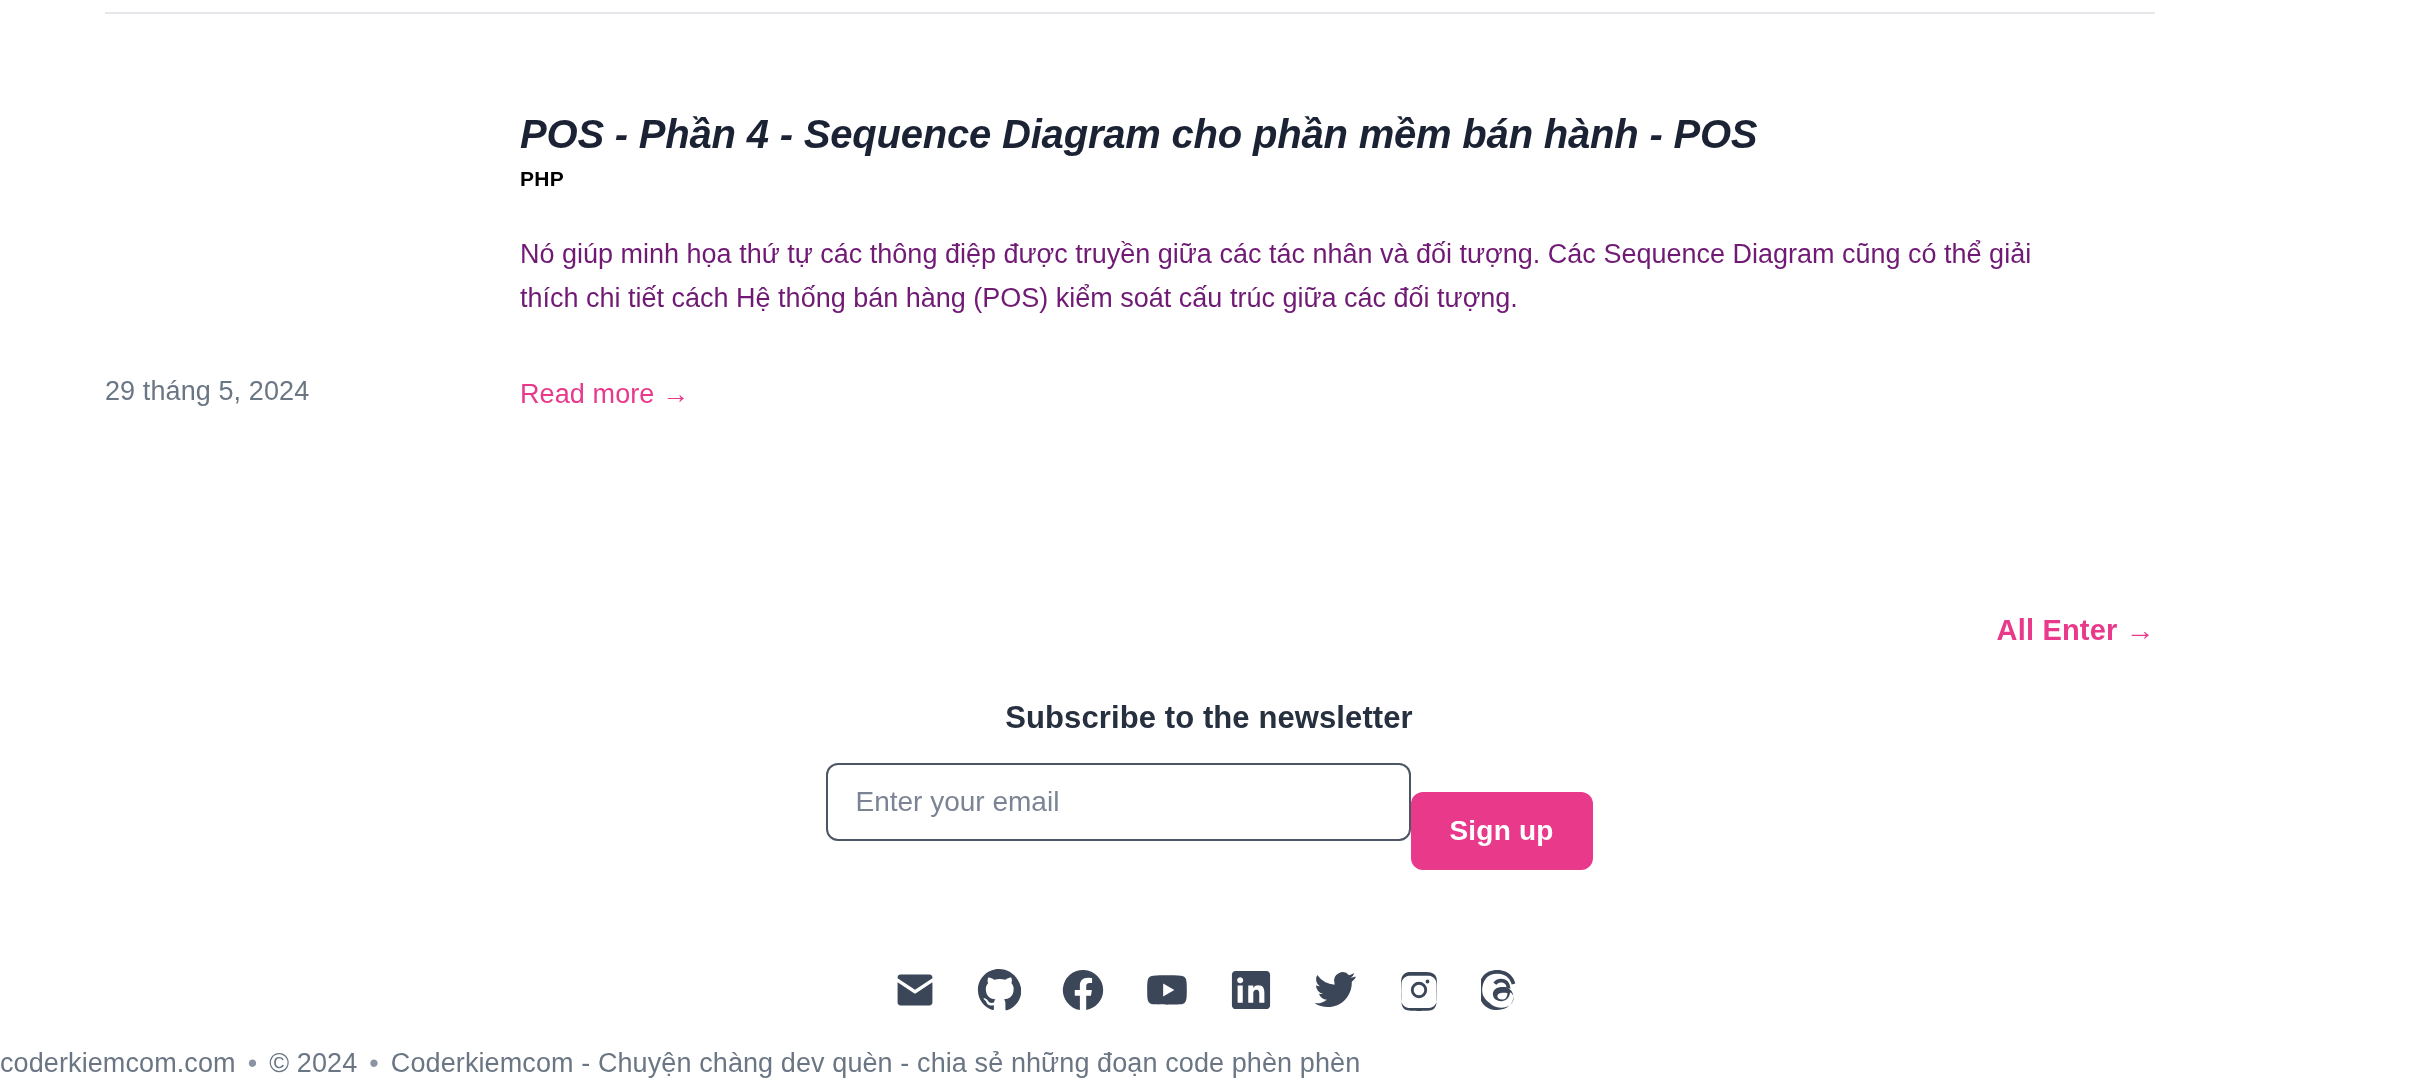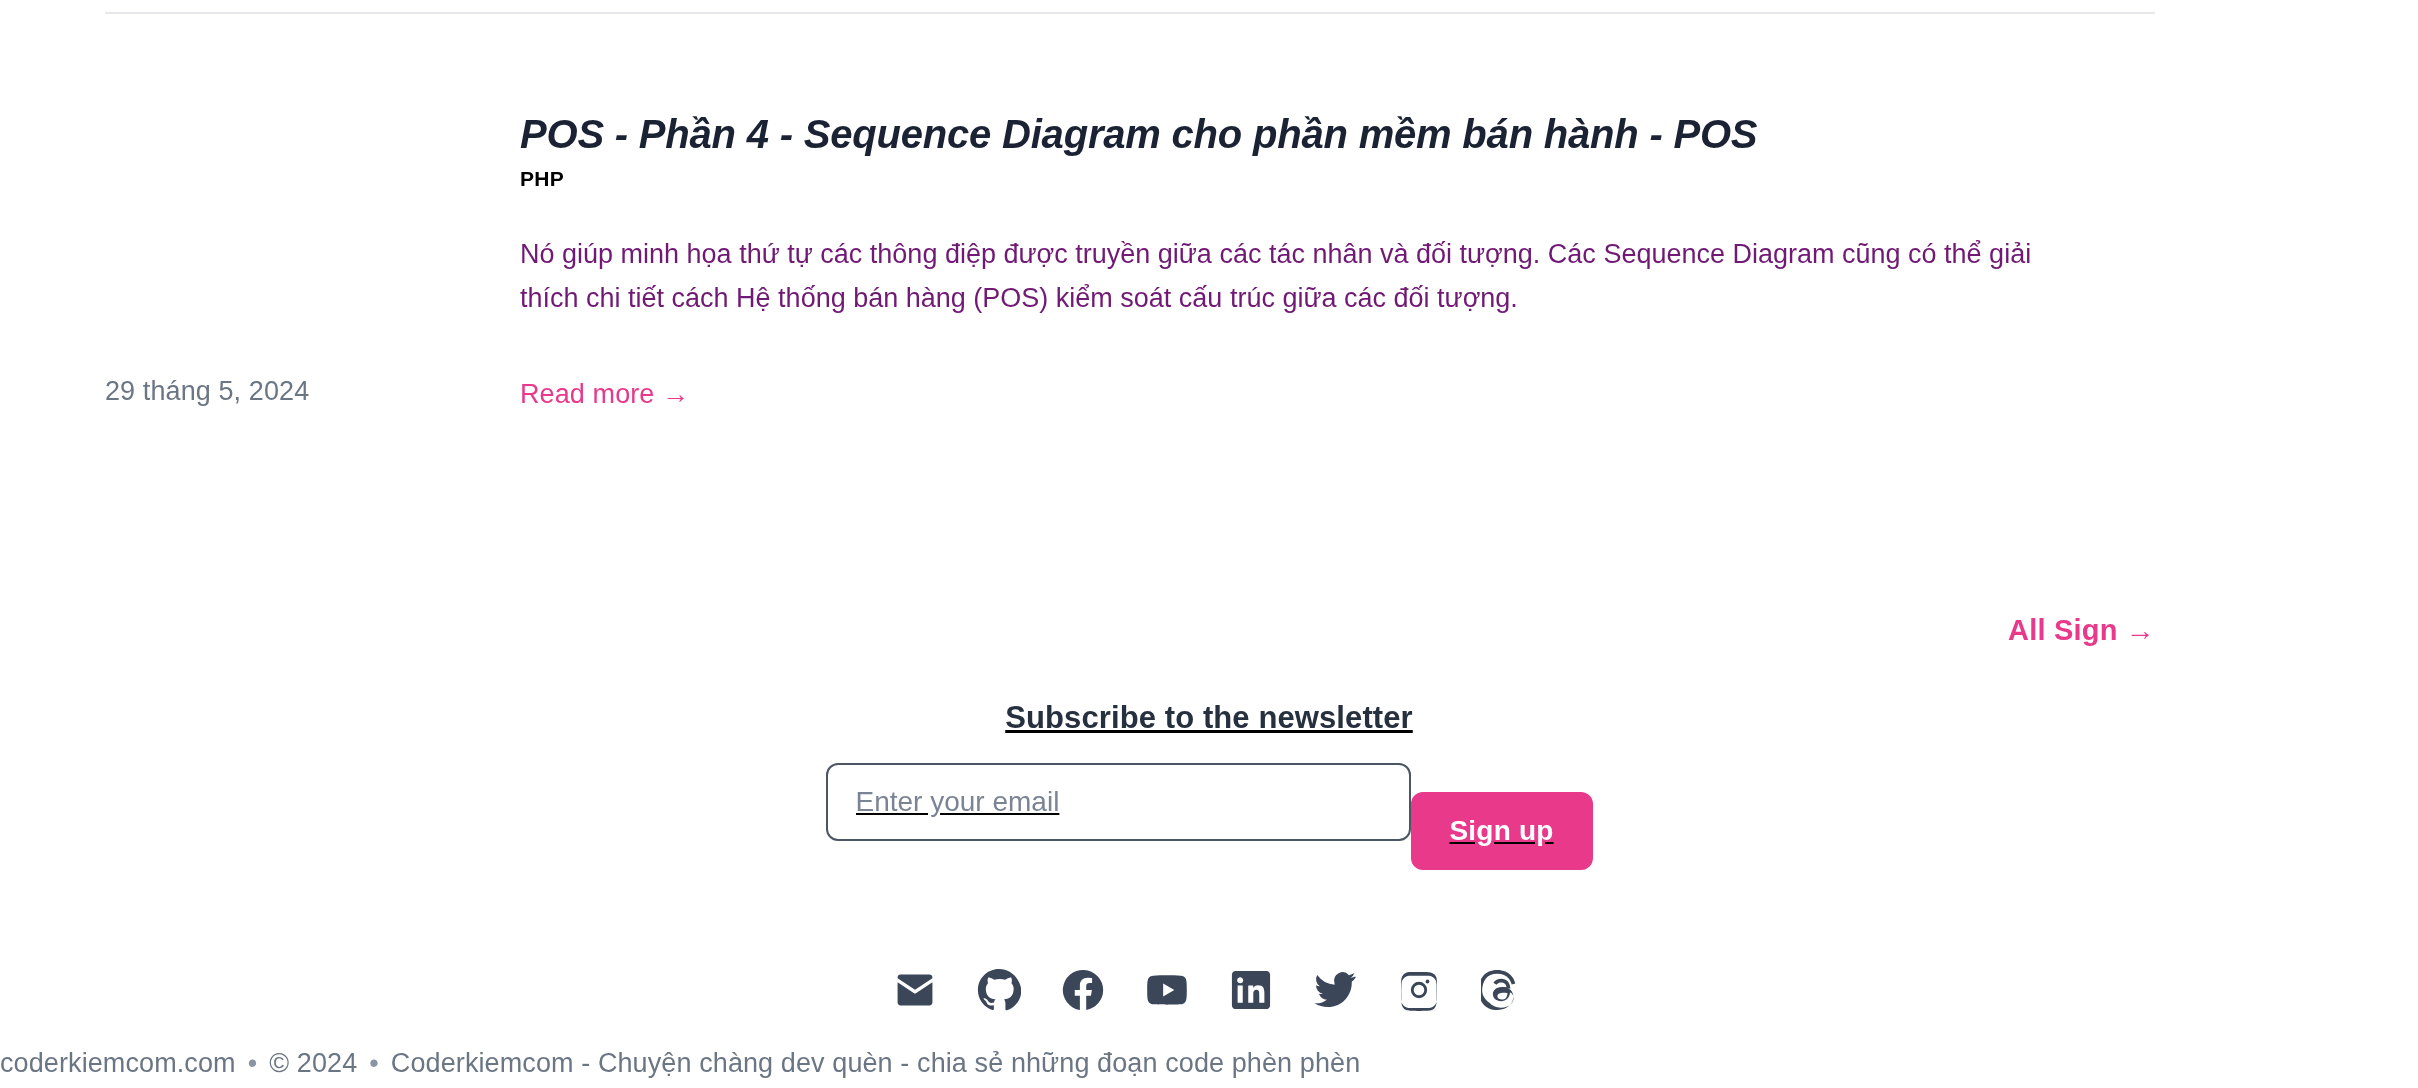--- a/index.html
+++ b/index.html
@@ -106,21 +106,20 @@
 
   
   .newsletter {
     position: absolute;
     top: 700px;
     left: 0;
     width: 2418px;
     display: flex;
     flex-direction: column;
     align-items: center;
-    text-decoration: underline;
   }
   .newsletter-title {
     font-size: 31px;
     font-weight: 700;
     color: #26303f;
     margin: 0 0 27px 0;
     letter-spacing: 0.1px;
   }
   .newsletter-form {
     display: flex;
@@ -214,21 +213,21 @@
   </div>
   <div class="post-main-col">
     <a class="post-title" href="#" style="text-decoration:none;display:block;font-style:italic;">POS - Phần 4 - Sequence Diagram cho phần mềm bán hành - POS</a>
     <a class="post-tag" href="#" style="text-decoration:none;">PHP</a>
     <p class="post-excerpt">Nó giúp minh họa thứ tự các thông điệp được truyền giữa các tác nhân và đối tượng. Các Sequence Diagram cũng có thể giải thích chi tiết cách Hệ thống bán hàng (POS) kiểm soát cấu trúc giữa các đối tượng.</p>
     <a class="read-more" href="#">Read more →</a>
   </div>
 </div>
 
 <div class="all-posts-wrap">
-  <a class="all-posts" href="#">All Sign →</a>
+  <a class="all-posts" href="#">All Enter →</a>
 </div>
 
 <div class="newsletter">
   <h3 class="newsletter-title">Subscribe to the newsletter</h3>
   <div class="newsletter-form">
     <input class="email-input" type="email" placeholder="Enter your email" style="">
     <button class="signup-btn">Sign up</button>
   </div>
 </div>
 

